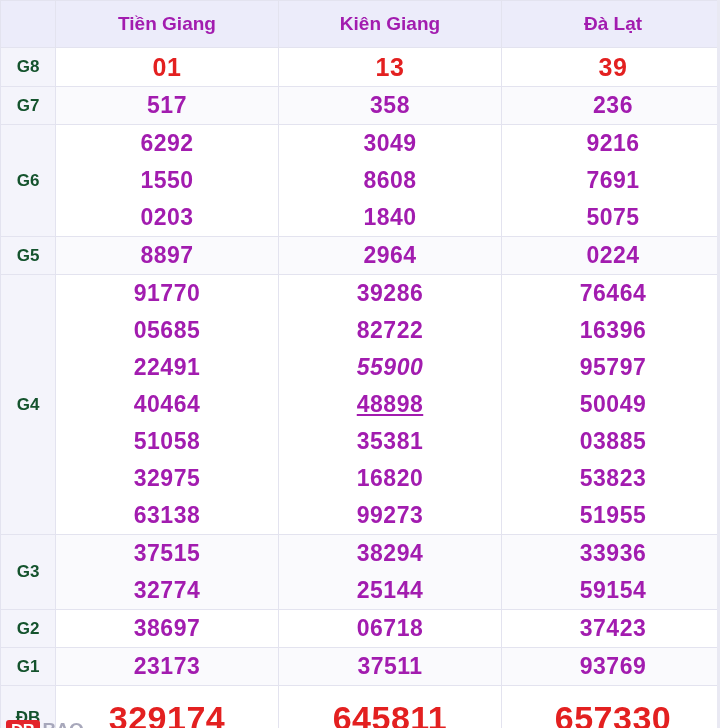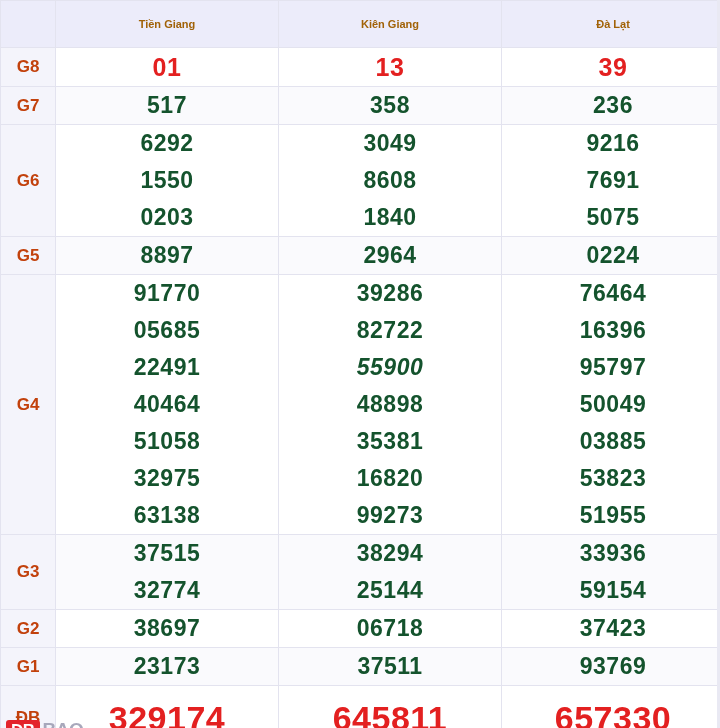--- a/index.html
+++ b/index.html
@@ -27,38 +27,38 @@
     border: 1px solid #e3e3ef;
     text-align: center;
     vertical-align: middle;
     padding: 0;
   }
   .col-label { width: 54px; }
   .col-prov  { width: 222px; }
 
   thead th {
     background: #ececfa;
-    color: #a16207;
-    font-size: 11px;
+    color: #a21caf;
+    font-size: 19px;
     font-weight: bold;
     height: 46px;
     border-top: none;
   }
   thead th.corner {
     background: #ececfa;
   }
 
   td.label {
     background: #f4f4fb;
-    color: #c2410c;
+    color: #14532d;
     font-size: 17px;
     font-weight: bold;
   }
   td.num {
-    color: #14532d;
+    color: #a21caf;
     font-size: 23px;
     font-weight: bold;
     letter-spacing: 0.5px;
     background: #ffffff;
   }
   tr.alt td.num { background: #fafafd; }
   tr.alt td.label { background: #f4f4fb; }
 
   td.num.red {
     color: #e32020;
@@ -186,21 +186,21 @@
             <div style="line-height: 37px; height: 37px;">22491</div>
             <div style="line-height: 37px; height: 37px;">40464</div>
             <div style="line-height: 37px; height: 37px;">51058</div>
             <div style="line-height: 37px; height: 37px;">32975</div>
             <div style="line-height: 37px; height: 37px;">63138</div>
           </td>
           <td class="num col-prov">
             <div style="line-height: 37px; height: 37px;">39286</div>
             <div style="line-height: 37px; height: 37px;">82722</div>
             <div style="line-height: 37px; height: 37px; font-style: italic;">55900</div>
-            <div style="line-height: 37px; height: 37px;">48898</div>
+            <div style="line-height: 37px; height: 37px; text-decoration: underline;">48898</div>
             <div style="line-height: 37px; height: 37px;">35381</div>
             <div style="line-height: 37px; height: 37px;">16820</div>
             <div style="line-height: 37px; height: 37px;">99273</div>
           </td>
           <td class="num col-prov">
             <div style="line-height: 37px; height: 37px;">76464</div>
             <div style="line-height: 37px; height: 37px;">16396</div>
             <div style="line-height: 37px; height: 37px;">95797</div>
             <div style="line-height: 37px; height: 37px;">50049</div>
             <div style="line-height: 37px; height: 37px;">03885</div>

